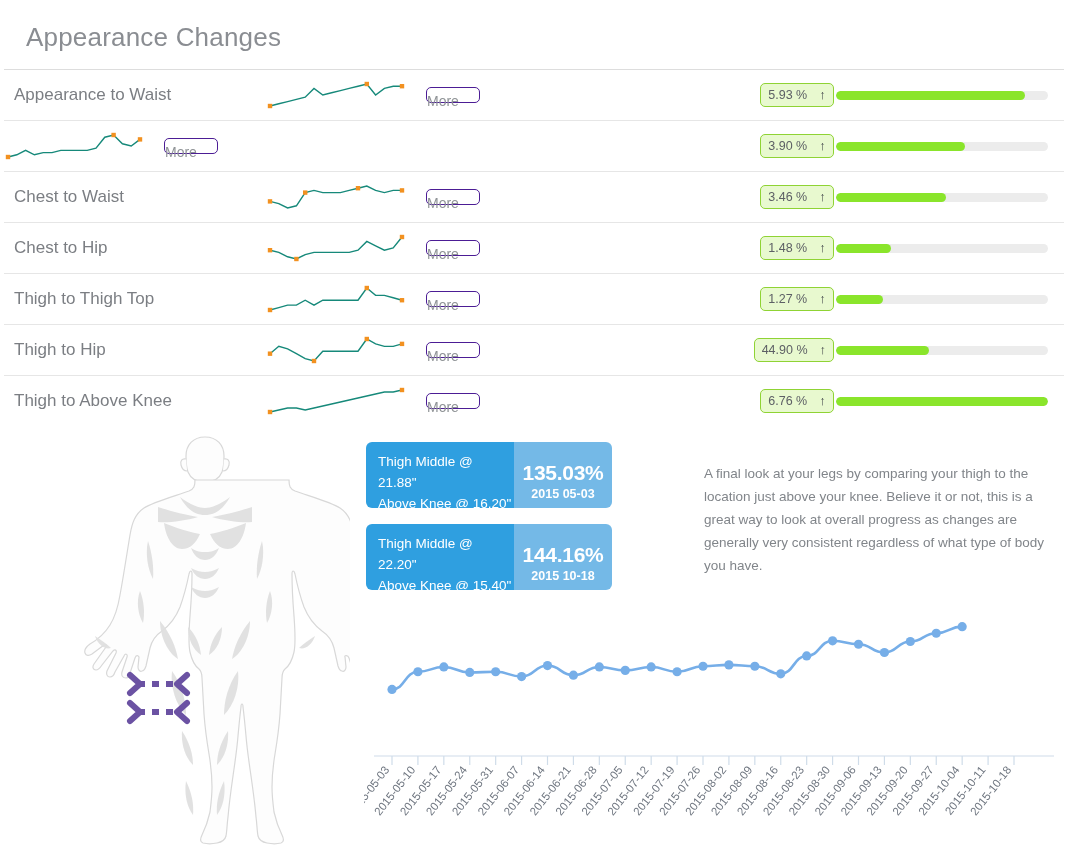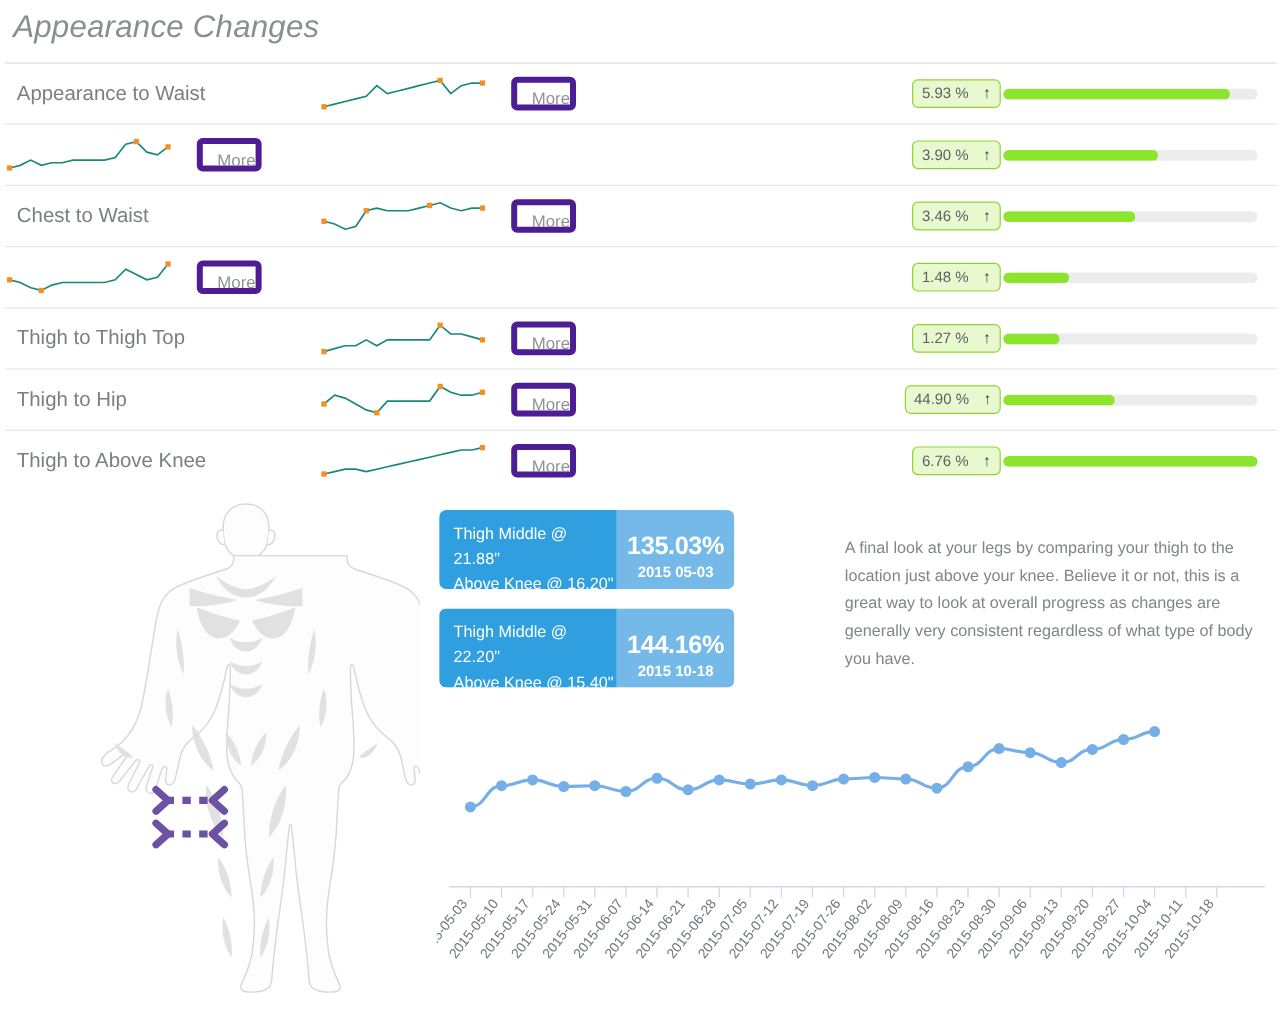--- a/index.html
+++ b/index.html
@@ -16,22 +16,21 @@
     position: relative;
   }
 
   
   #page-title {
     font-size: 26px;
     font-weight: 400;
     color: #8a8d92;
     letter-spacing: .2px;
     padding: 6px 0 0 10px;
-    margin: 1px;
-    font-style: italic;
+    margin: 16px;
   }
   #title-divider {
     height: 1px;
     background: #dddddd;
     margin: 14px 4px 0 4px;
   }
 
   
   #rows-area { padding: 0 4px; }
   .m-row {
@@ -65,29 +64,29 @@
   .m-more {
     width: 108px;
     flex: 0 0 108px;
     display: flex;
     align-items: center;
     padding-left: 12px;
     box-sizing: border-box;
   }
   .more-btn {
     width: 54px;
-    height: 28px;
-    border: 5px solid #4c1d95;
+    height: 16px;
+    border: 1px solid #4c1d95;
     border-radius: 5px;
     background: #ffffff;
     color: #8f9396;
     font-size: 14px;
     font-family: "Liberation Sans", sans-serif;
     line-height: 26px;
-    text-align: right;
+    text-align: left;
     cursor: pointer;
     padding: 0;
   }
 
   .m-prog {
     flex: 1 1 auto;
     display: flex;
     align-items: center;
     justify-content: flex-end;
     padding-right: 16px;
@@ -283,20 +282,21 @@
         <div class="pct-badge">
           <span>3.46 %</span>
           <span class="pct-arrow">↑</span>
         </div>
         <div class="bar-track">
           <div class="bar-fill" style="width: 52%;"></div>
         </div>
       </div>
     </div>
     <div class="m-row">
+      <div class="m-label">Chest to Hip</div>
       <div class="m-spark">
         <svg width="140" height="30" viewBox="0 0 140 30">
           <polyline points="4,17.2 12.8,19.4 21.6,23.8 30.400000000000002,26 39.2,21.6 48,19.4 56.800000000000004,19.4 65.60000000000001,19.4 74.4,19.4 83.2,19.4 92,17.2 100.80000000000001,8.4 109.60000000000001,12.8 118.4,17.2 127.20000000000002,15 136,4" fill="none" stroke="#16897a" stroke-width="1.4"></polyline>
           <rect x="1.7999999999999998" y="15" width="4.4" height="4.4" fill="#f29120"></rect>
           <rect x="28.200000000000003" y="23.8" width="4.4" height="4.4" fill="#f29120"></rect>
           <rect x="133.8" y="1.7999999999999998" width="4.4" height="4.4" fill="#f29120"></rect>
         </svg>
       </div>
       <div class="m-more">
         <button class="more-btn">More</button>

